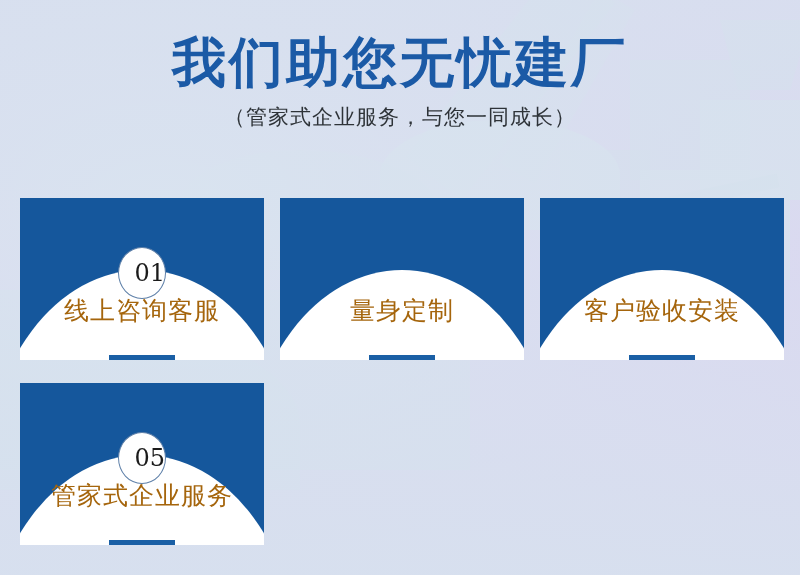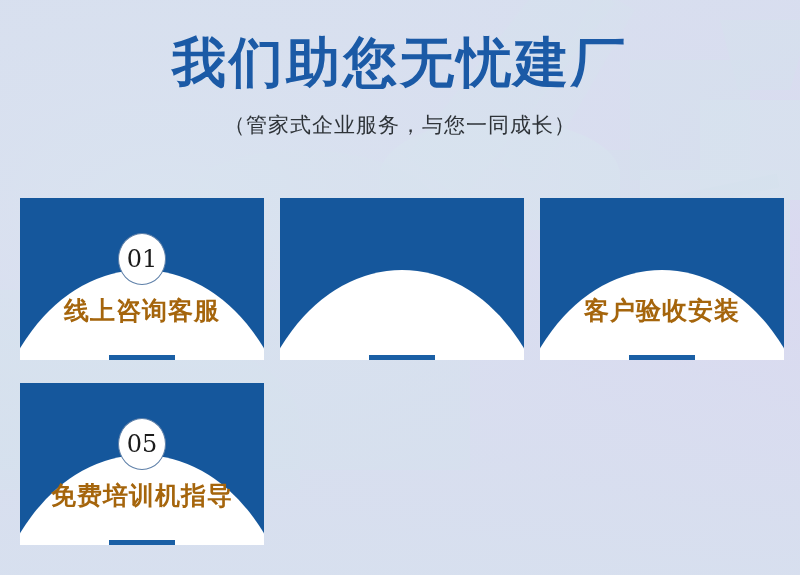--- a/index.html
+++ b/index.html
@@ -64,21 +64,21 @@
   .heading {
     position:absolute; top:34px; left:0; width:800px;
     text-align:center; z-index:5;
   }
   .title {
     font-size:54px; font-weight:bold; color:#1b5aa6;
     letter-spacing:3px; line-height:1.05;
     white-space:nowrap;
   }
   .subtitle {
-    margin-top:20px;
+    margin-top:12px;
     font-size:21px; color:#2e3338; letter-spacing:1px;
     white-space:nowrap;
   }
 
   
   .grid {
     position:absolute; top:198px; left:20px;
     width:764px;
     display:grid;
     grid-template-columns:repeat(3, 244px);
@@ -97,40 +97,40 @@
     position:absolute;
     left:-34px;
     bottom:-118px;
     width:312px;
     height:208px;
     background:#ffffff;
     border-radius:50% 50% 0 0 / 100% 100% 0 0;
   }
   .card .num-circle {
     position:absolute;
-    top:35px; left:50%;
+    top:49px; left:50%;
     transform:translateX(-50%);
     width:48px; height:52px;
     border-radius:50%;
     background:#ffffff;
     border:1px solid #5d7fa8;
-    display:flex; align-items:center; justify-content:center;
+    display:flex; align-items:center; justify-content:flex-end;
     z-index:3;
   }
   .card .num-circle span {
     font-family:"DejaVu Serif","Liberation Serif",serif;
     font-size:24px; color:#1b1b1b; letter-spacing:0px;
     line-height:1;
   }
   .card .label {
     position:absolute;
     left:0; right:0;
     top:96px;
     text-align:center;
-    font-size:25px; font-weight:bold;
+    font-size:25px; font-weight:normal;
     color:#a5650c;
     letter-spacing:1px;
     white-space:nowrap;
     z-index:3;
   }
   .card .bar {
     position:absolute;
     left:50%; transform:translateX(-50%);
     bottom:0;
     width:66px; height:5px;
@@ -171,34 +171,35 @@
       <div class="arc"></div>
       <div class="num-circle">
         <span>01</span>
       </div>
       <div class="label">线上咨询客服</div>
       <div class="bar"></div>
     </div>
 
     <div class="card">
       <div class="arc"></div>
+      <div class="label">量身定制</div>
       <div class="bar"></div>
     </div>
 
     <div class="card">
       <div class="arc"></div>
       <div class="label">客户验收安装</div>
       <div class="bar"></div>
     </div>
 
 
     <div class="card">
       <div class="arc"></div>
       <div class="num-circle">
         <span>05</span>
       </div>
-      <div class="label">免费培训机指导</div>
+      <div class="label">管家式企业服务</div>
       <div class="bar"></div>
     </div>
 
 
   </div>
 </div>
 
 </body></html>

